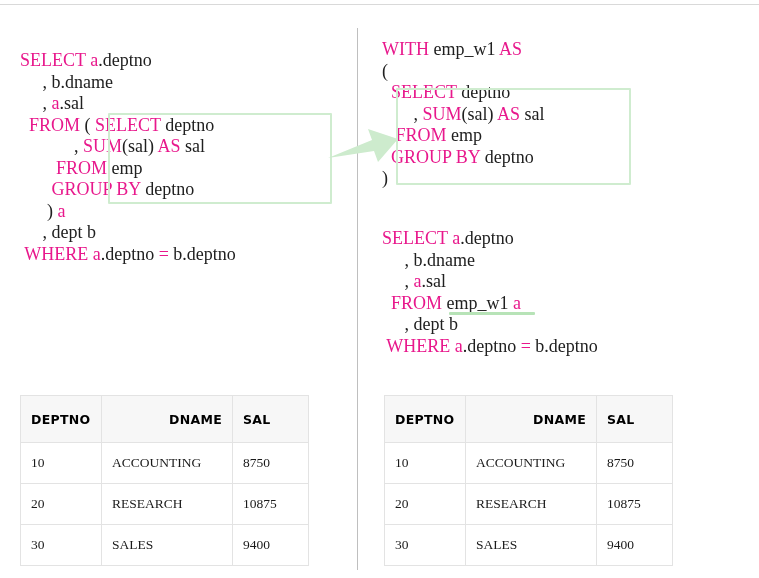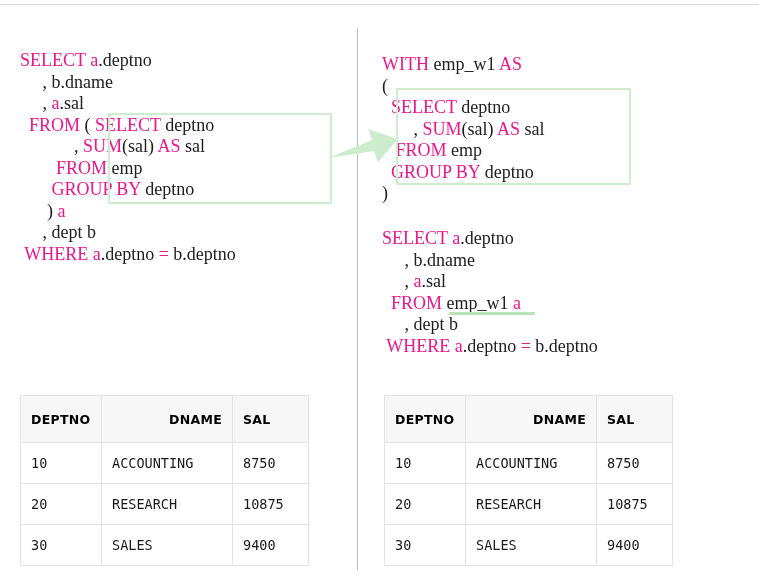--- a/index.html
+++ b/index.html
@@ -45,21 +45,21 @@
     white-space: pre;
     color: #202020;
     letter-spacing: 0px;
   }
   .kw   { color: #e8188c; }
   .op   { color: #e8188c; }
   .alias{ color: #e8188c; }
   .pl   { color: #202020; }
 
   #left-code  { left: 20px; top: 50px; }
-  #right-cte  { left: 382px; top: 54px; }
+  #right-cte  { left: 382px; top: 39px; }
   #right-main { left: 382px; top: 228px; }
 
   
   .hl-box {
     position: absolute;
     border: 2px solid #cfeccf;
     background: transparent;
     box-sizing: border-box;
     border-radius: 1px;
   }
@@ -94,20 +94,21 @@
     background: #ffffff;
   }
   table.result th,
   table.result td {
     border: 1px solid #e3e3e3;
     text-align: left;
     padding: 0 10px;
     height: 40px;
     white-space: nowrap;
     font-weight: normal;
+    font-family: Liberation Serif, serif;
   }
   table.result thead th {
     background: #f7f7f7;
     font-family: "DejaVu Sans", sans-serif;
     font-weight: bold;
     font-size: 12.5px;
     letter-spacing: 0.3px;
     color: #000000;
     height: 46px;
   }

